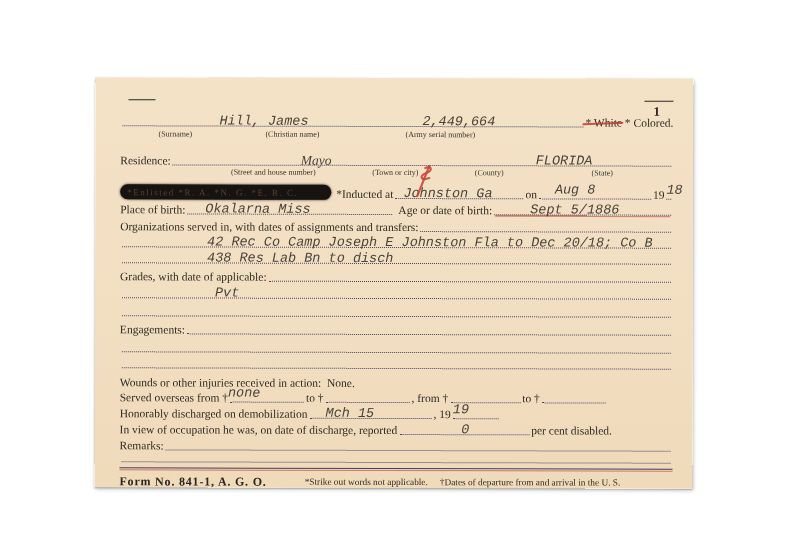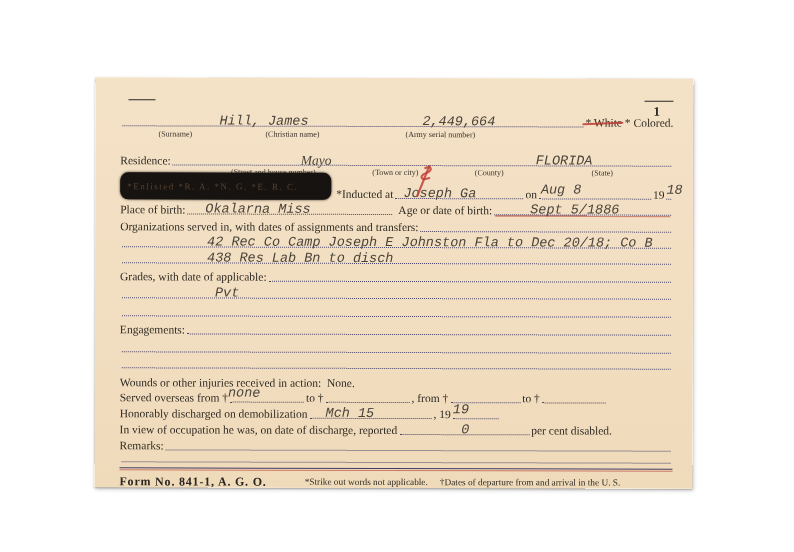--- a/index.html
+++ b/index.html
@@ -22,21 +22,21 @@
   .grow{flex:1 1 auto;}
   .lead .typed{position:absolute;bottom:-2px;}
   .raised{bottom:2px !important;}
   .spacer{flex:1 1 auto;}
   .sublabel{position:absolute;transform:translateX(-50%);font-size:8px;color:#3a332a;white-space:pre;}
   .mark{position:absolute;border-top:1.8px solid #2b2620;}
   .pagenum{position:absolute;font-size:13px;font-weight:bold;color:#2b2620;}
   .strike-red{position:relative;display:inline-block;}
   .strike-red::after{content:"";position:absolute;left:-3px;right:-1px;top:46%;height:2.2px;
         background:#bf3a2f;transform:rotate(-2.5deg);border-radius:1px;opacity:.85;}
-  .blob{flex:0 0 197px;height:27px;background:#171310;border-radius:8px;
+  .blob{flex:0 0 197px;height:15px;background:#171310;border-radius:8px;
         box-shadow:0 0 2.5px #171310;display:flex;align-items:center;overflow:hidden;
         padding:0 7px;margin-bottom:0;}
   .blob span{font-size:9px;color:rgba(186,142,110,.38);white-space:nowrap;letter-spacing:1.5px;}
   .red-under{box-shadow:0 2.5px 0 -1px rgba(178,60,46,.55);}
   .redmark{position:absolute;pointer-events:none;}
   .sep{position:absolute;left:25px;right:20px;border-top:1.6px solid #403d66;}
   .sep::after{content:"";display:block;height:1.2px;background:rgba(178,60,46,.6);margin-top:1.3px;}
   .formno{font-size:12px;font-weight:bold;letter-spacing:.8px;color:#2b2620;white-space:pre;}
   .footnote{font-size:9.3px;color:#2e2a22;white-space:pre;}
 </style>
@@ -77,29 +77,29 @@
     <span class="sublabel" style="left:394px;top:90px;">(County)</span>
     <span class="sublabel" style="left:507px;top:90px;">(State)</span>
   </div>
 
   <div class="row" style="top:104px;height:18px;">
     <span class="blob">
       <span>*Enlisted  *R. A.  *N. G.  *E. R. C.</span>
     </span>
     <span class="printed" style="margin-left:5px;">*Inducted at</span>
     <span class="lead" style="flex:0 0 128px;">
-      <i class="typed" style="left:8px;">Joseph Ga</i>
+      <i class="typed" style="left:8px;">Johnston Ga</i>
       <svg class="redmark" style="left:10px;top:-30px;" width="34" height="34" viewBox="0 0 34 34">
         <path d="M20,4 C26,1 28,6 21,9 C13,12 16,17 24,14" fill="none" stroke="#c3423a" stroke-width="2.2" stroke-linecap="round" opacity=".85"></path>
         <path d="M24,2 L12,32" fill="none" stroke="#c3423a" stroke-width="2.2" stroke-linecap="round" opacity=".85"></path>
       </svg>
     </span>
     <span class="printed">on</span>
     <span class="lead" style="flex:0 0 112px;">
-      <i class="typed raised" style="left:2px;">Aug 8</i>
+      <i class="typed raised" style="left:16px;">Aug 8</i>
     </span>
     <span class="printed">19</span>
     <span class="lead grow">
       <i class="typed raised" style="left:0px;">18</i>
     </span>
   </div>
 
   <div class="row" style="top:121px;height:17px;">
     <span class="printed">Place of birth:</span>
     <span class="lead" style="flex:0 0 205px;">

